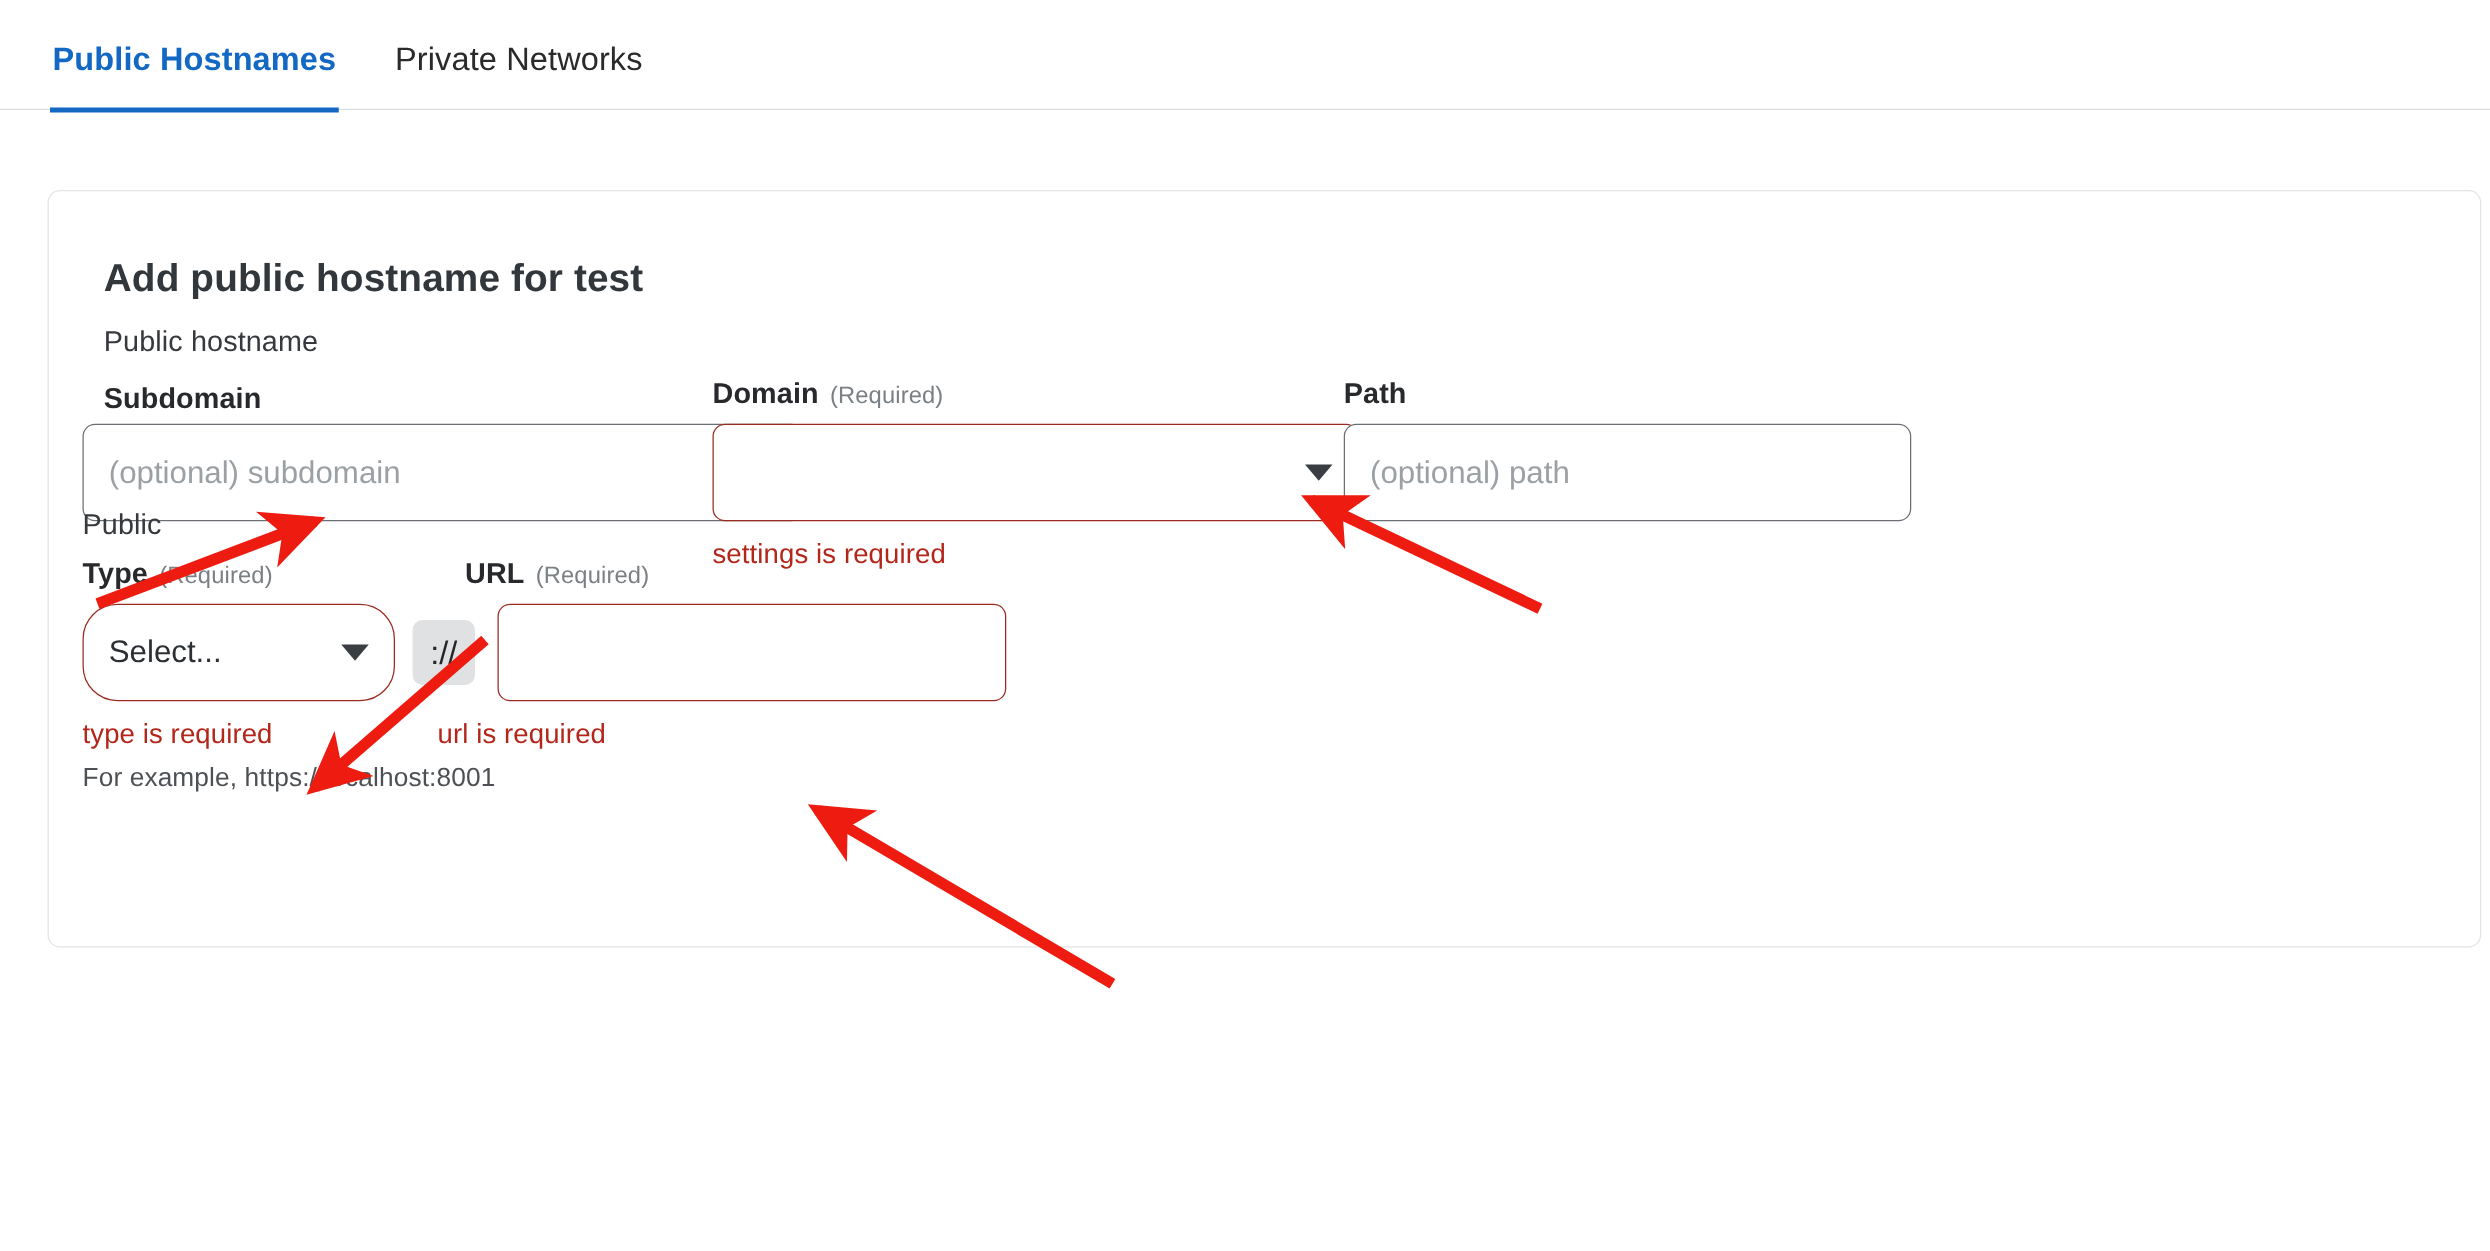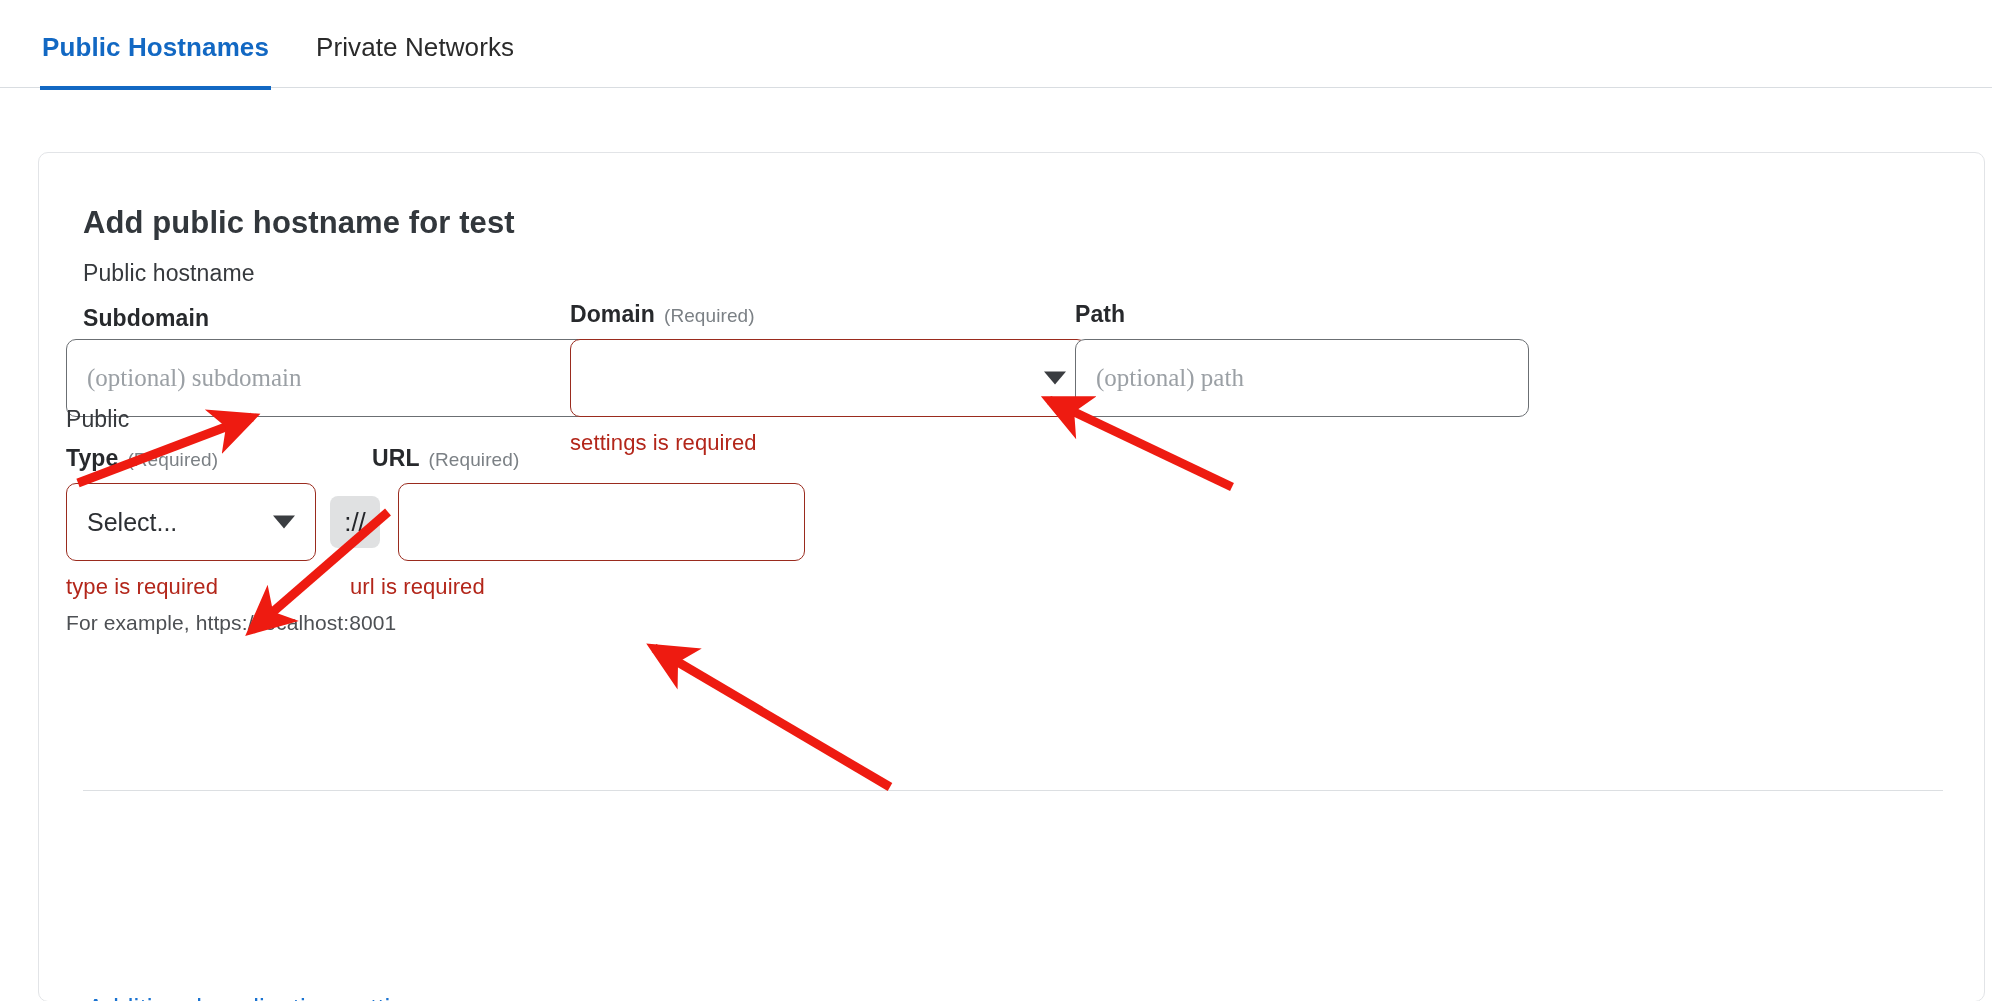--- a/index.html
+++ b/index.html
@@ -37,21 +37,21 @@
     font-weight: bold;
     border-bottom: 4px solid #1268c3;
   }
   .tab-1 { left: 40px; }
   .tab-2 { left: 314px; }
 
   
   .card {
     position: absolute;
     left: 38px; top: 152px;
-    width: 1947px; height: 850px;
+    width: 1947px; height: 606px;
     border: 1px solid #e2e4e7;
     border-radius: 10px;
     background: #fff;
     overflow: hidden;
   }
 
   .card-title {
     position: absolute;
     left: 44px; top: 52px;
     font-size: 31px;
@@ -93,21 +93,21 @@
   
   .fld {
     position: absolute;
     border: 1px solid #6b6f73;
     border-radius: 10px;
     background: #fff;
     font-size: 25px;
     color: #2c2f33;
     padding: 0 20px;
     outline: none;
-    font-family: Liberation Serif, serif;
+    font-family: Liberation Sans, sans-serif;
   }
   .fld::placeholder { color: #9ba0a5; }
   .fld.error { border-color: #9a2b1e; }
 
   
   .input-subdomain { left: 27px;  top: 126px; width: 577px; height: 78px; }
 
   
   .chip {
     position: absolute;
@@ -242,21 +242,21 @@
     </div>
 
     <input class="fld" style="position: absolute; left: 1036px; top: 186px; width: 454px; height: 78px; border-color: rgb(107, 111, 115);" value="" placeholder="(optional) path">
 
     <div class="section-label sec-service" style="left:27px;top:253px;">Public</div>
 
     <div class="fld-label" style="left:27px;top:292px;">
       <span>Type</span><span class="req">(Required)</span>
     </div>
 
-    <div class="select-wrap" style="left:27px;top:330px;width:250px;height:78px;">
+    <div class="select-wrap" style="left:27px;top:330px;width:250px;height:78px;border-radius:28px;">
       <span class="sel-text">Select...</span>
       <span class="caret"></span>
     </div>
 
     <div class="err" style="left:27px;top:421px;">type is required</div>
 
     <div class="help" style="left:27px;top:458px;">For example, https://localhost:8001</div>
 
     <div class="chip" style="left:291px;top:343px;width:50px;height:52px;font-size:26px;line-height:1;">
       <span>://</span>

